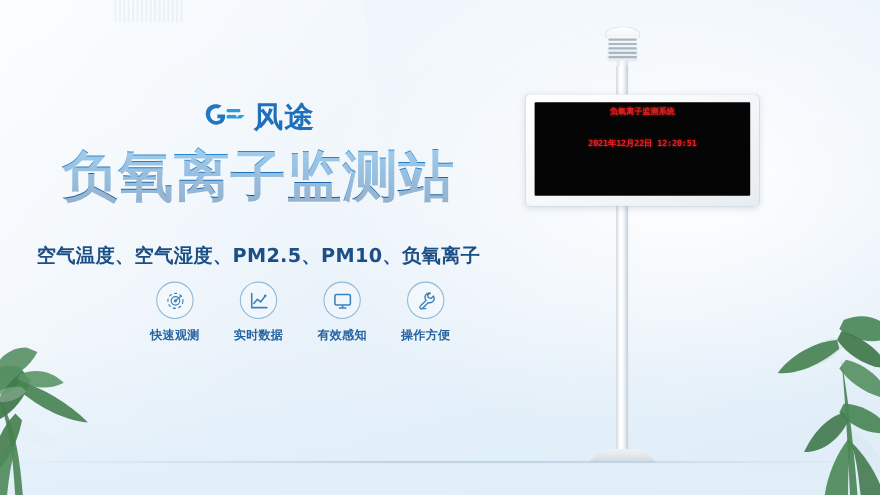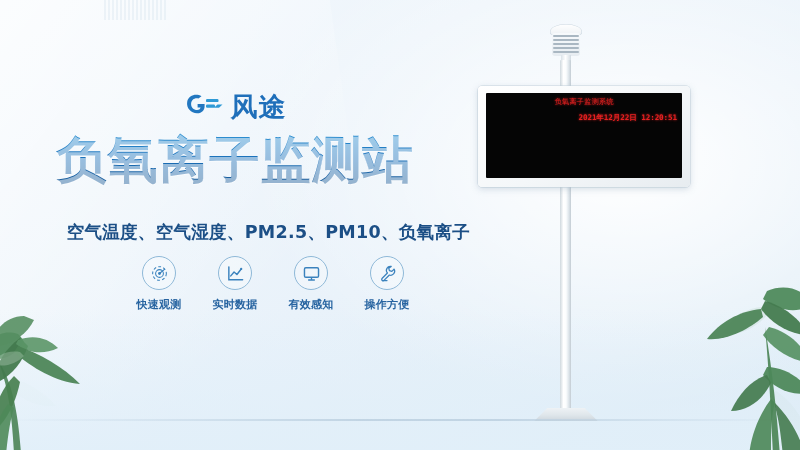--- a/index.html
+++ b/index.html
@@ -66,21 +66,21 @@
     line-height: 1.12;
     font-family: "DejaVu Sans", "Liberation Sans", sans-serif;
     background: linear-gradient(180deg, #2f93d4 0%, #1c72bb 45%, #14528f 100%);
     -webkit-background-clip: text; background-clip: text;
     -webkit-text-fill-color: transparent; color: transparent;
     text-shadow: 0 1px 0 rgba(255,255,255,0.55);
   }
 
   .sub-title {
     position: absolute; left: 0; top: 220px; width: 470px;
-    text-align: right;
+    text-align: center;
     font-size: 17.5px; font-weight: bold; color: #1c4f86;
     letter-spacing: 0.3px;
     font-family: "DejaVu Sans", "Liberation Sans", sans-serif;
   }
 
   
   .features {
     position: absolute; left: 128px; top: 256px;
     width: 290px;
     display: flex; justify-content: space-between;
@@ -157,32 +157,32 @@
     width: 100%; height: 100%;
     background: #050505;
     border-radius: 1px;
     position: relative;
     overflow: hidden;
     padding: 4px 5px 0 5px;
     font-family: "DejaVu Sans Mono", "Liberation Mono", monospace;
   }
   .led-title {
     text-align: center;
-    font-size: 7.4px; font-weight: normal;
+    font-size: 7.4px; font-weight: bold;
     color: #e01f1f;
     letter-spacing: 0px;
     text-shadow: 0 0 2.5px rgba(255,40,40,0.85);
     font-family: "DejaVu Sans", "Liberation Sans", sans-serif;
   }
   .led-datetime {
-    text-align: right;
+    text-align: center;
     font-size: 7.6px; font-weight: bold;
     color: #e82020;
     letter-spacing: -0.1px;
-    margin-top: 6px;
+    margin-top: 19px;
     text-shadow: 0 0 2.5px rgba(255,40,40,0.8);
   }
   .led-grid {
     margin-top: 2px;
     display: grid;
     grid-template-columns: 50% 50%;
     row-gap: 1px;
   }
   .led-cell {
     font-size: 7.2px; font-weight: bold;

